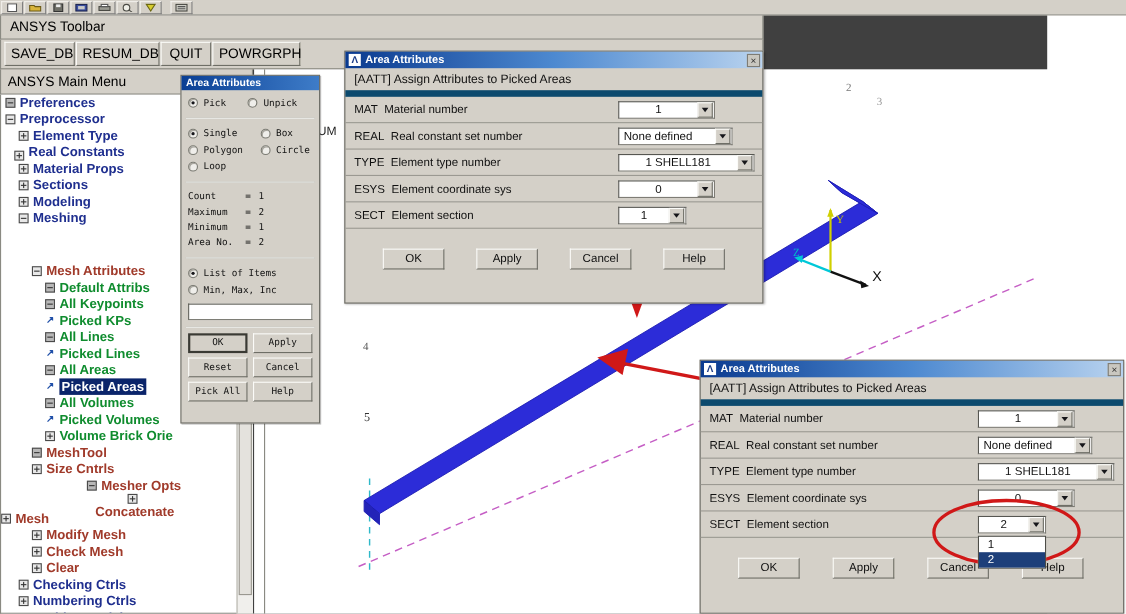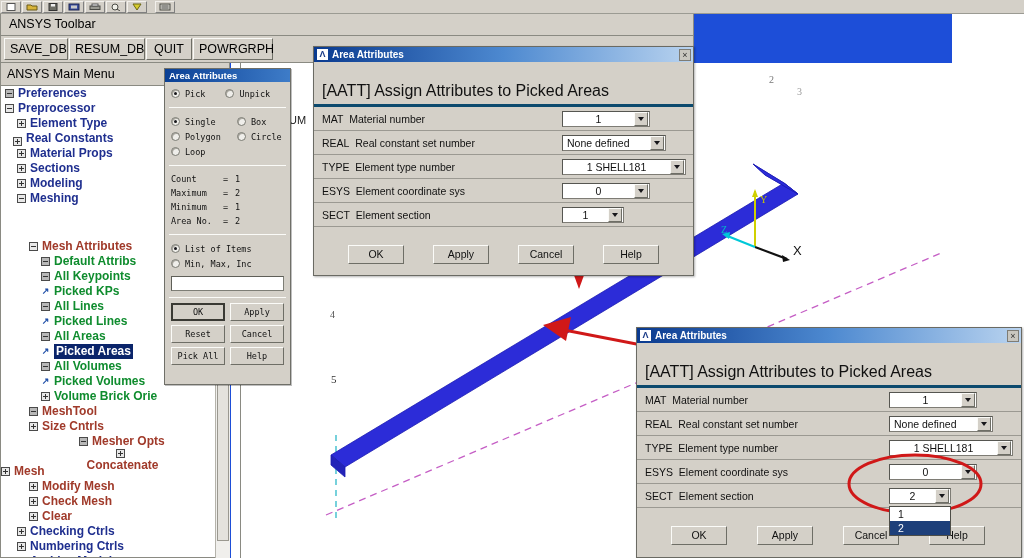--- a/index.html
+++ b/index.html
@@ -3,21 +3,21 @@
 <meta charset="utf-8">
 <style>
   * { box-sizing: border-box; }
   html, body {
     margin: 0; padding: 0;
     width: 1024px; height: 558px;
     overflow: hidden;
     font-family: "Liberation Sans", sans-serif;
     background: #ffffff;
   }
-  #root { position: relative; width: 952px; height: 558px; background:#1d4ed8; }
+  #root { position: relative; width: 952px; height: 558px; background:#404040; }
 
   
   .icon-toolbar {
     position:absolute; left:0; top:0; width:1024px; height:14px;
     background:#d4d0c8; border-bottom:1px solid #9b9b93;
   }
   .icon-btn {
     position:absolute; top:1px; width:20px; height:12px;
     background:#d4d0c8; border:1px solid #808080;
     border-top-color:#f2f0ec; border-left-color:#f2f0ec;
@@ -155,22 +155,22 @@
   .aadlg .titlebar .logo {
     width:11px; height:11px; background:#ffffff; color:#1b3c88;
     font-size:9px; font-weight:bold; line-height:11px; text-align:center;
     margin-right:4px; flex:0 0 auto;
   }
   .aadlg .titlebar .ttl { color:#fff; font-size:10px; font-weight:bold; flex:1 1 auto; }
   .aadlg .titlebar .closebtn {
     width:12px; height:12px; background:#c9c7c0; border:1px solid #7e7c75;
     color:#333; font-size:9px; line-height:10px; text-align:center; cursor:default;
   }
-  .aadlg .subhdr { font-size:16px; color:#111; padding:4px 0 4px 8px;
-                   border-bottom:3px solid #0c4a6e;margin-top:16px; }
+  .aadlg .subhdr { font-size:11px; color:#111; padding:4px 0 4px 8px;
+                   border-bottom:6px solid #0c4a6e; }
   .arow {
     display:flex; align-items:center; height:24px;
     border-bottom:1px solid #9b9992; padding-left:8px; position:relative;
   }
   .arow .lab { font-size:10.5px; color:#111; }
   .combo {
     position:absolute; background:#ffffff; height:16px;
     border:1px solid #7e7c75; border-top-color:#565651; border-left-color:#565651;
     display:flex; align-items:center;
   }

